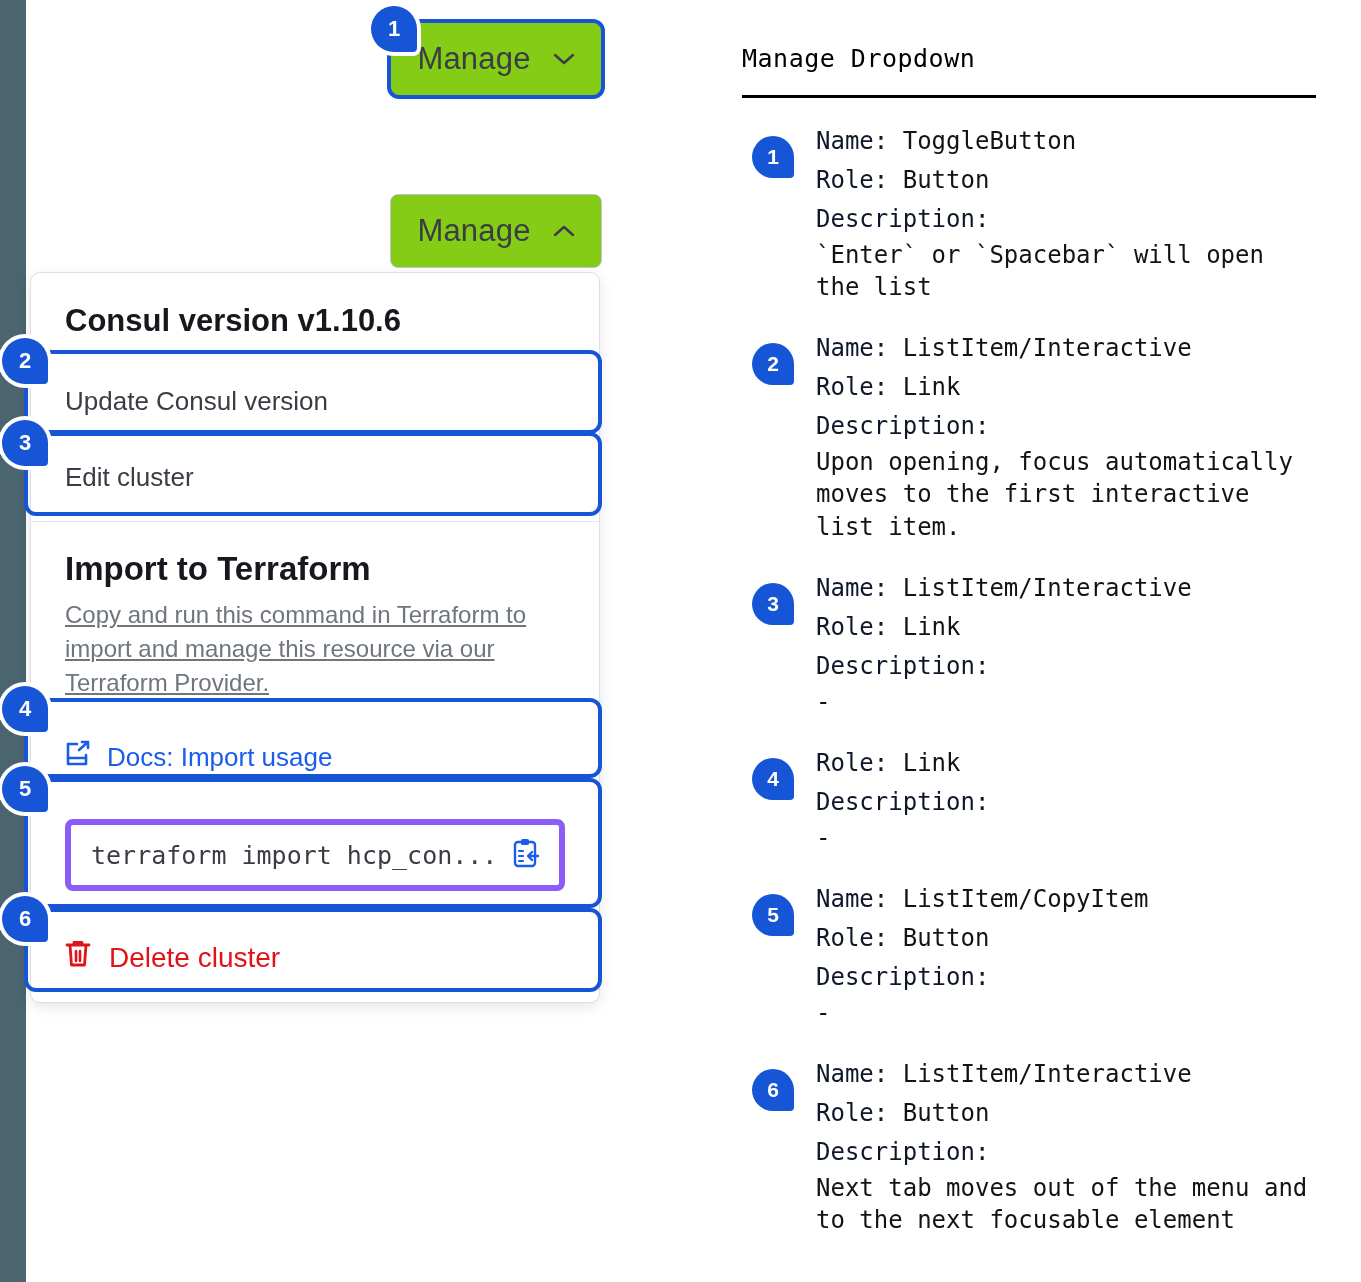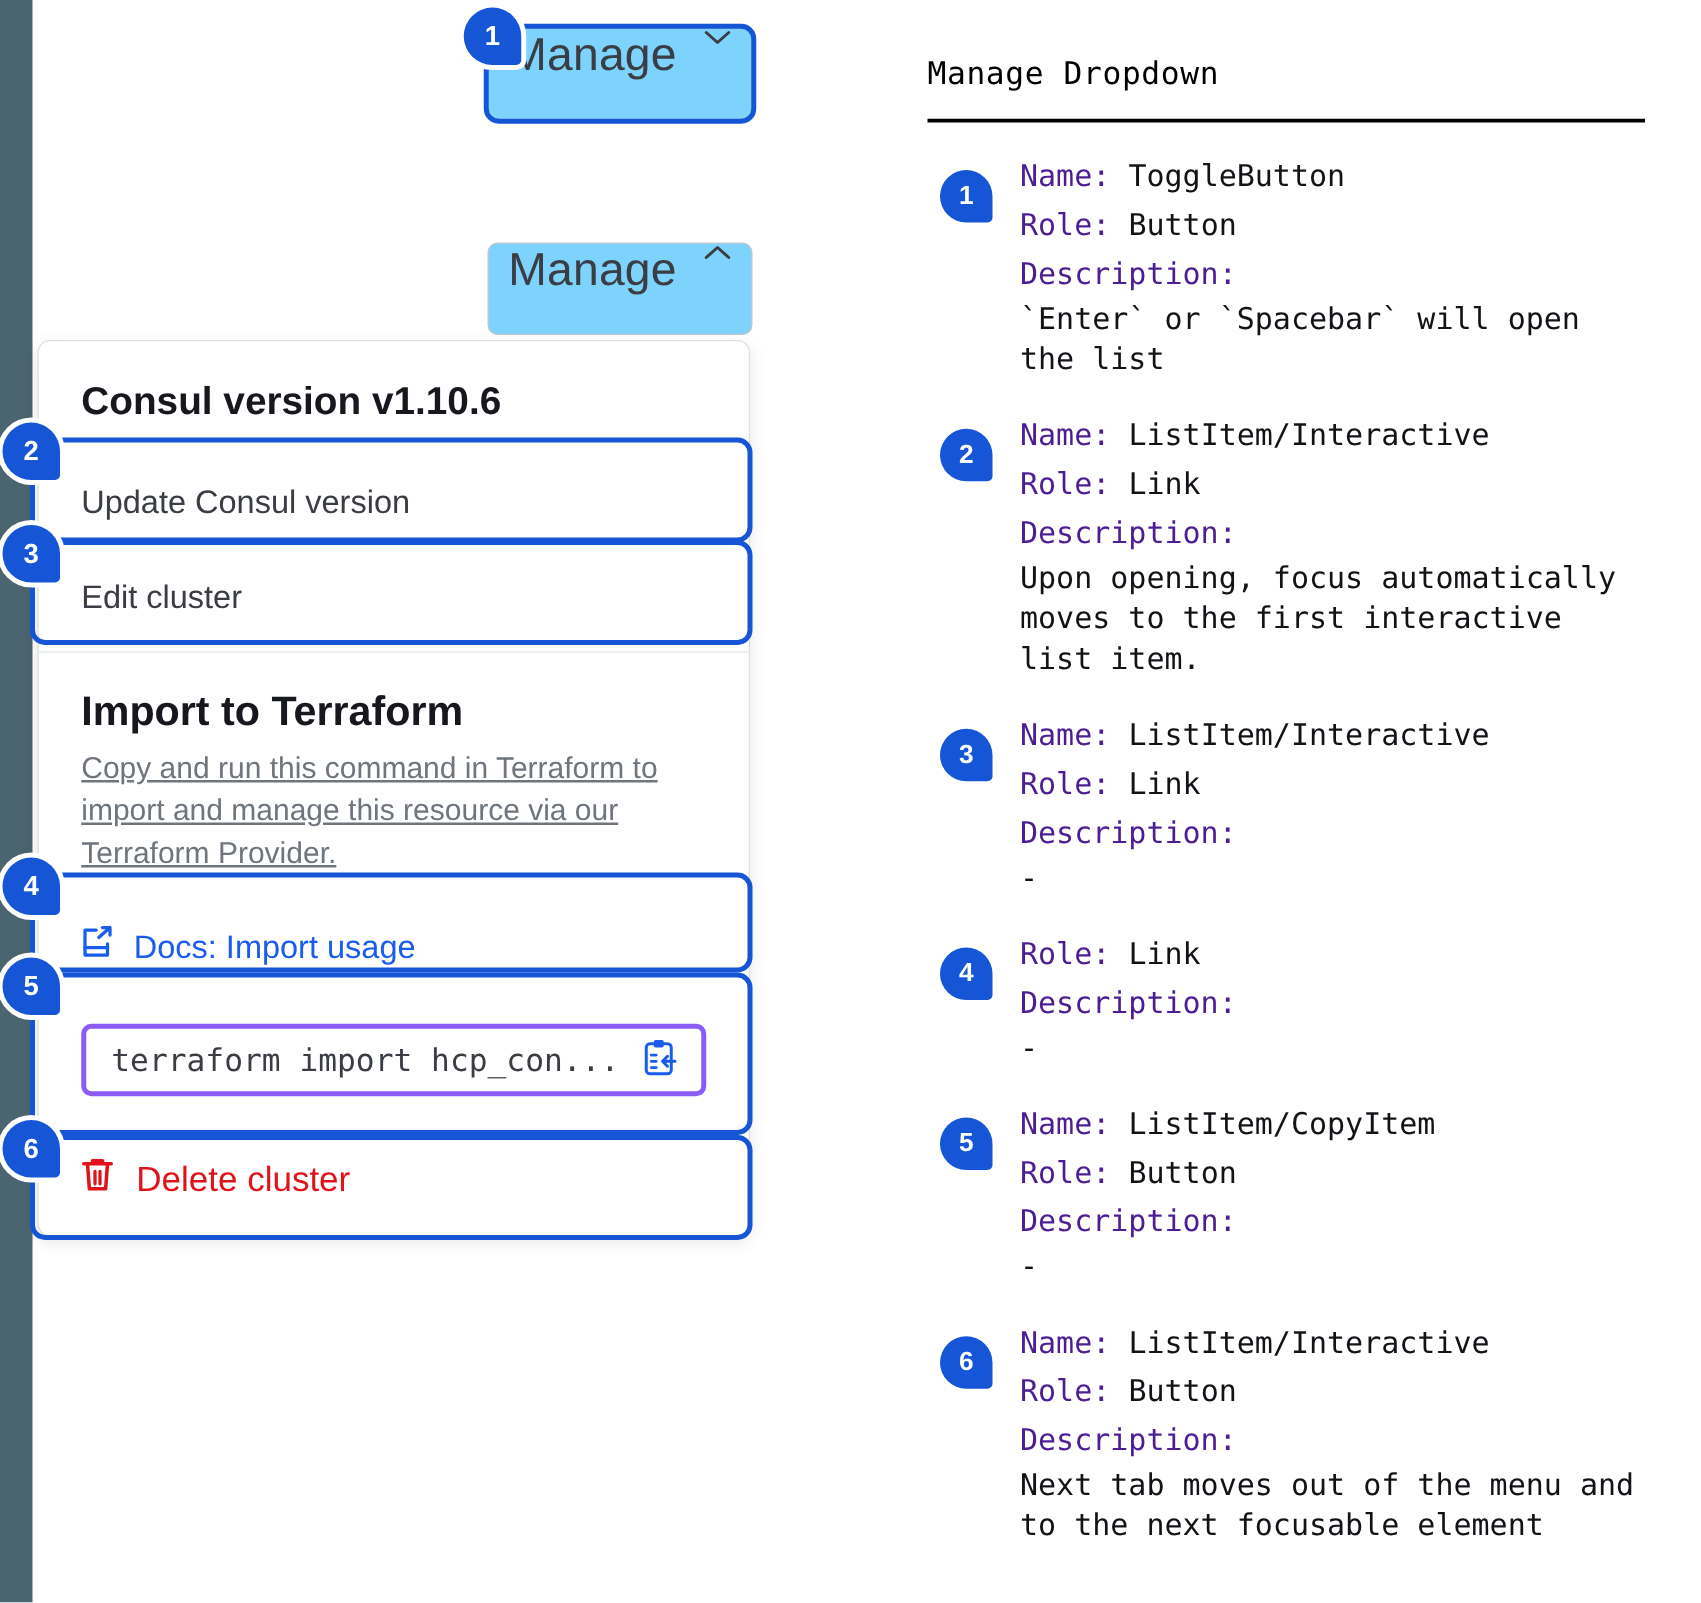--- a/index.html
+++ b/index.html
@@ -31,27 +31,28 @@
     width: 694px;
     height: 1282px;
   }
 
   
   .manage-btn {
     position: absolute;
     box-sizing: border-box;
     width: 212px;
     height: 74px;
-    background: #7dd3fc;
+    background: #84cc16;
     border: 1px solid #c2c7cc;
     border-radius: 8px;
     display: flex;
+    align-items: center;
     justify-content: center;
     gap: 22px;
-    font-size: 37px;
+    font-size: 31px;
     color: #3b3d45;
     letter-spacing: .2px;
   }
   .manage-btn .caret {
     width: 22px;
     height: 14px;
     display: inline-block;
     position: relative;
   }
   .manage-btn .caret svg { display: block; }
@@ -124,23 +125,23 @@
     gap: 16px;
     font-size: 26px;
     color: #1a5ceb;
     padding: 20px 34px 22px 34px;
   }
   .dd-code-wrap {
     padding: 22px 34px 26px 34px;
   }
   .code-box {
     box-sizing: border-box;
-    border: 4px solid #8b5cf6;
+    border: 6px solid #8b5cf6;
     border-radius: 8px;
-    height: 58px;
+    height: 72px;
     display: flex;
     align-items: center;
     padding: 0 18px 0 20px;
     gap: 10px;
   }
   .code-text {
     font-family: "DejaVu Sans Mono", "Liberation Mono", monospace;
     font-size: 25px;
     color: #3b3d45;
     white-space: nowrap;
@@ -237,21 +238,21 @@
   .legend-body {
     flex: 1;
   }
   .legend-row {
     font-size: 24px;
     line-height: 1.62;
     color: #111317;
     white-space: pre-wrap;
   }
   .legend-label {
-    color: #4c1d95;
+    color: #0f172a;
   }
   .legend-val {
     color: #111317;
   }
   .legend-desc {
     font-size: 24px;
     line-height: 1.35;
     color: #111317;
     white-space: pre-wrap;
   }

